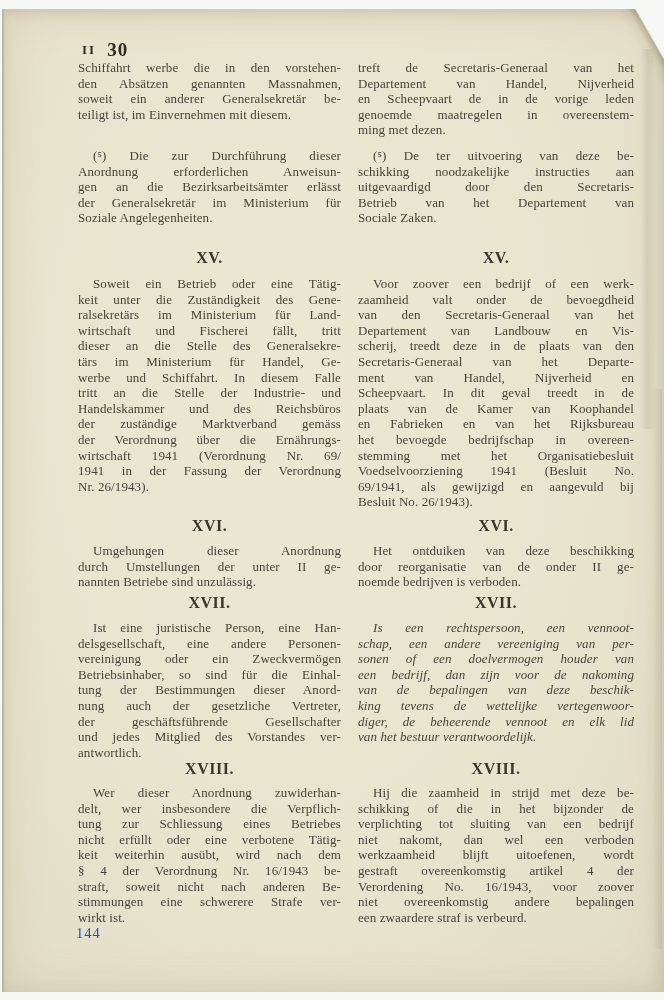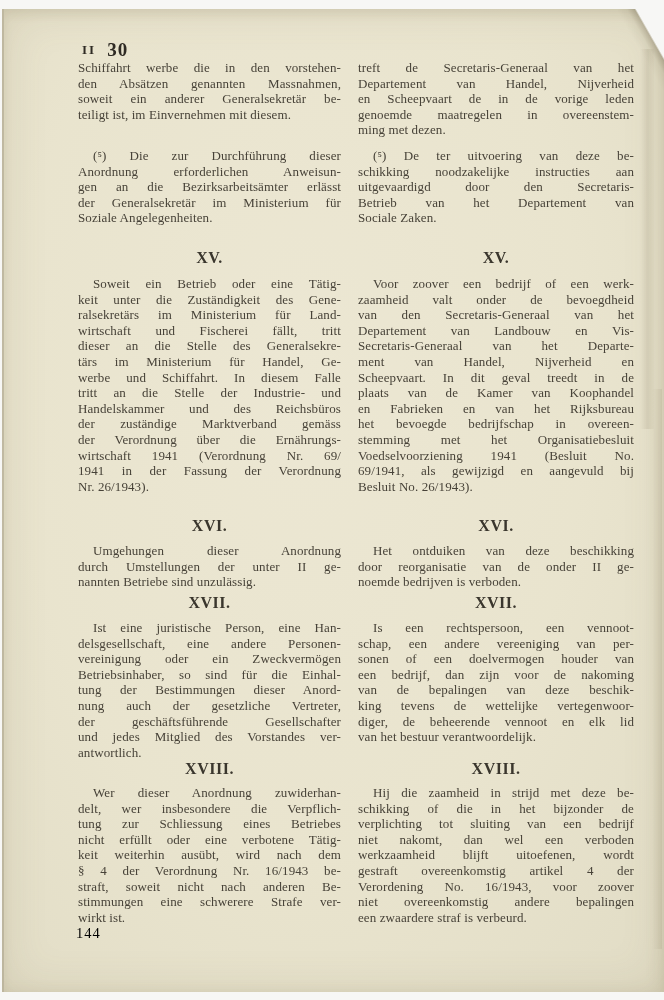--- a/index.html
+++ b/index.html
@@ -56,21 +56,21 @@
   .para .line.last{text-align-last:left;}
   .para.indent .line:first-child{padding-left:15px;}
   .heading{
     font-size:16px;font-weight:bold;color:#3a362d;
     text-align:center;letter-spacing:.5px;line-height:18px;
   }
 
   
   #page-number{
     position:absolute;left:76px;top:925px;
-    font-size:14.5px;color:#000000;letter-spacing:1px;
+    font-size:14.5px;color:#1d4ed8;letter-spacing:1px;
   }
 </style>
 </head>
 <body>
 
 <div id="stage">
   <div id="paper">
     <div class="corner-fold"></div>
     <div class="right-crease"></div>
     <div class="right-crease2"></div>
@@ -157,39 +157,40 @@
         <span class="line">uitgevaardigd door den Secretaris-</span>
         <span class="line">Betrieb van het Departement van</span>
         <span class="line last">Sociale Zaken.</span>
       </div>
       <div class="block heading" style="top: 249px;">XV.</div>
       <div class="block para indent" style="top: 276px;">
         <span class="line">Voor zoover een bedrijf of een werk-</span>
         <span class="line">zaamheid valt onder de bevoegdheid</span>
         <span class="line">van den Secretaris-Generaal van het</span>
         <span class="line">Departement van Landbouw en Vis-</span>
+        <span class="line">scherij, treedt deze in de plaats van den</span>
         <span class="line">Secretaris-Generaal van het Departe-</span>
         <span class="line">ment van Handel, Nijverheid en</span>
         <span class="line">Scheepvaart. In dit geval treedt in de</span>
         <span class="line">plaats van de Kamer van Koophandel</span>
         <span class="line">en Fabrieken en van het Rijksbureau</span>
         <span class="line">het bevoegde bedrijfschap in overeen-</span>
         <span class="line">stemming met het Organisatiebesluit</span>
         <span class="line">Voedselvoorziening 1941 (Besluit No.</span>
         <span class="line">69/1941, als gewijzigd en aangevuld bij</span>
         <span class="line last">Besluit No. 26/1943).</span>
       </div>
       <div class="block heading" style="top: 517px;">XVI.</div>
       <div class="block para indent" style="top: 543px;">
         <span class="line">Het ontduiken van deze beschikking</span>
         <span class="line">door reorganisatie van de onder II ge-</span>
         <span class="line last">noemde bedrijven is verboden.</span>
       </div>
       <div class="block heading" style="top: 594px;">XVII.</div>
-      <div class="block para indent" style="top: 620px;">
+      <div class="block para indent" style="top: 620px; font-style: italic;">
         <span class="line">Is een rechtspersoon, een vennoot-</span>
         <span class="line">schap, een andere vereeniging van per-</span>
         <span class="line">sonen of een doelvermogen houder van</span>
         <span class="line">een bedrijf, dan zijn voor de nakoming</span>
         <span class="line">van de bepalingen van deze beschik-</span>
         <span class="line">king tevens de wettelijke vertegenwoor-</span>
         <span class="line">diger, de beheerende vennoot en elk lid</span>
         <span class="line last">van het bestuur verantwoordelijk.</span>
       </div>
       <div class="block heading" style="top: 760px;">XVIII.</div>

